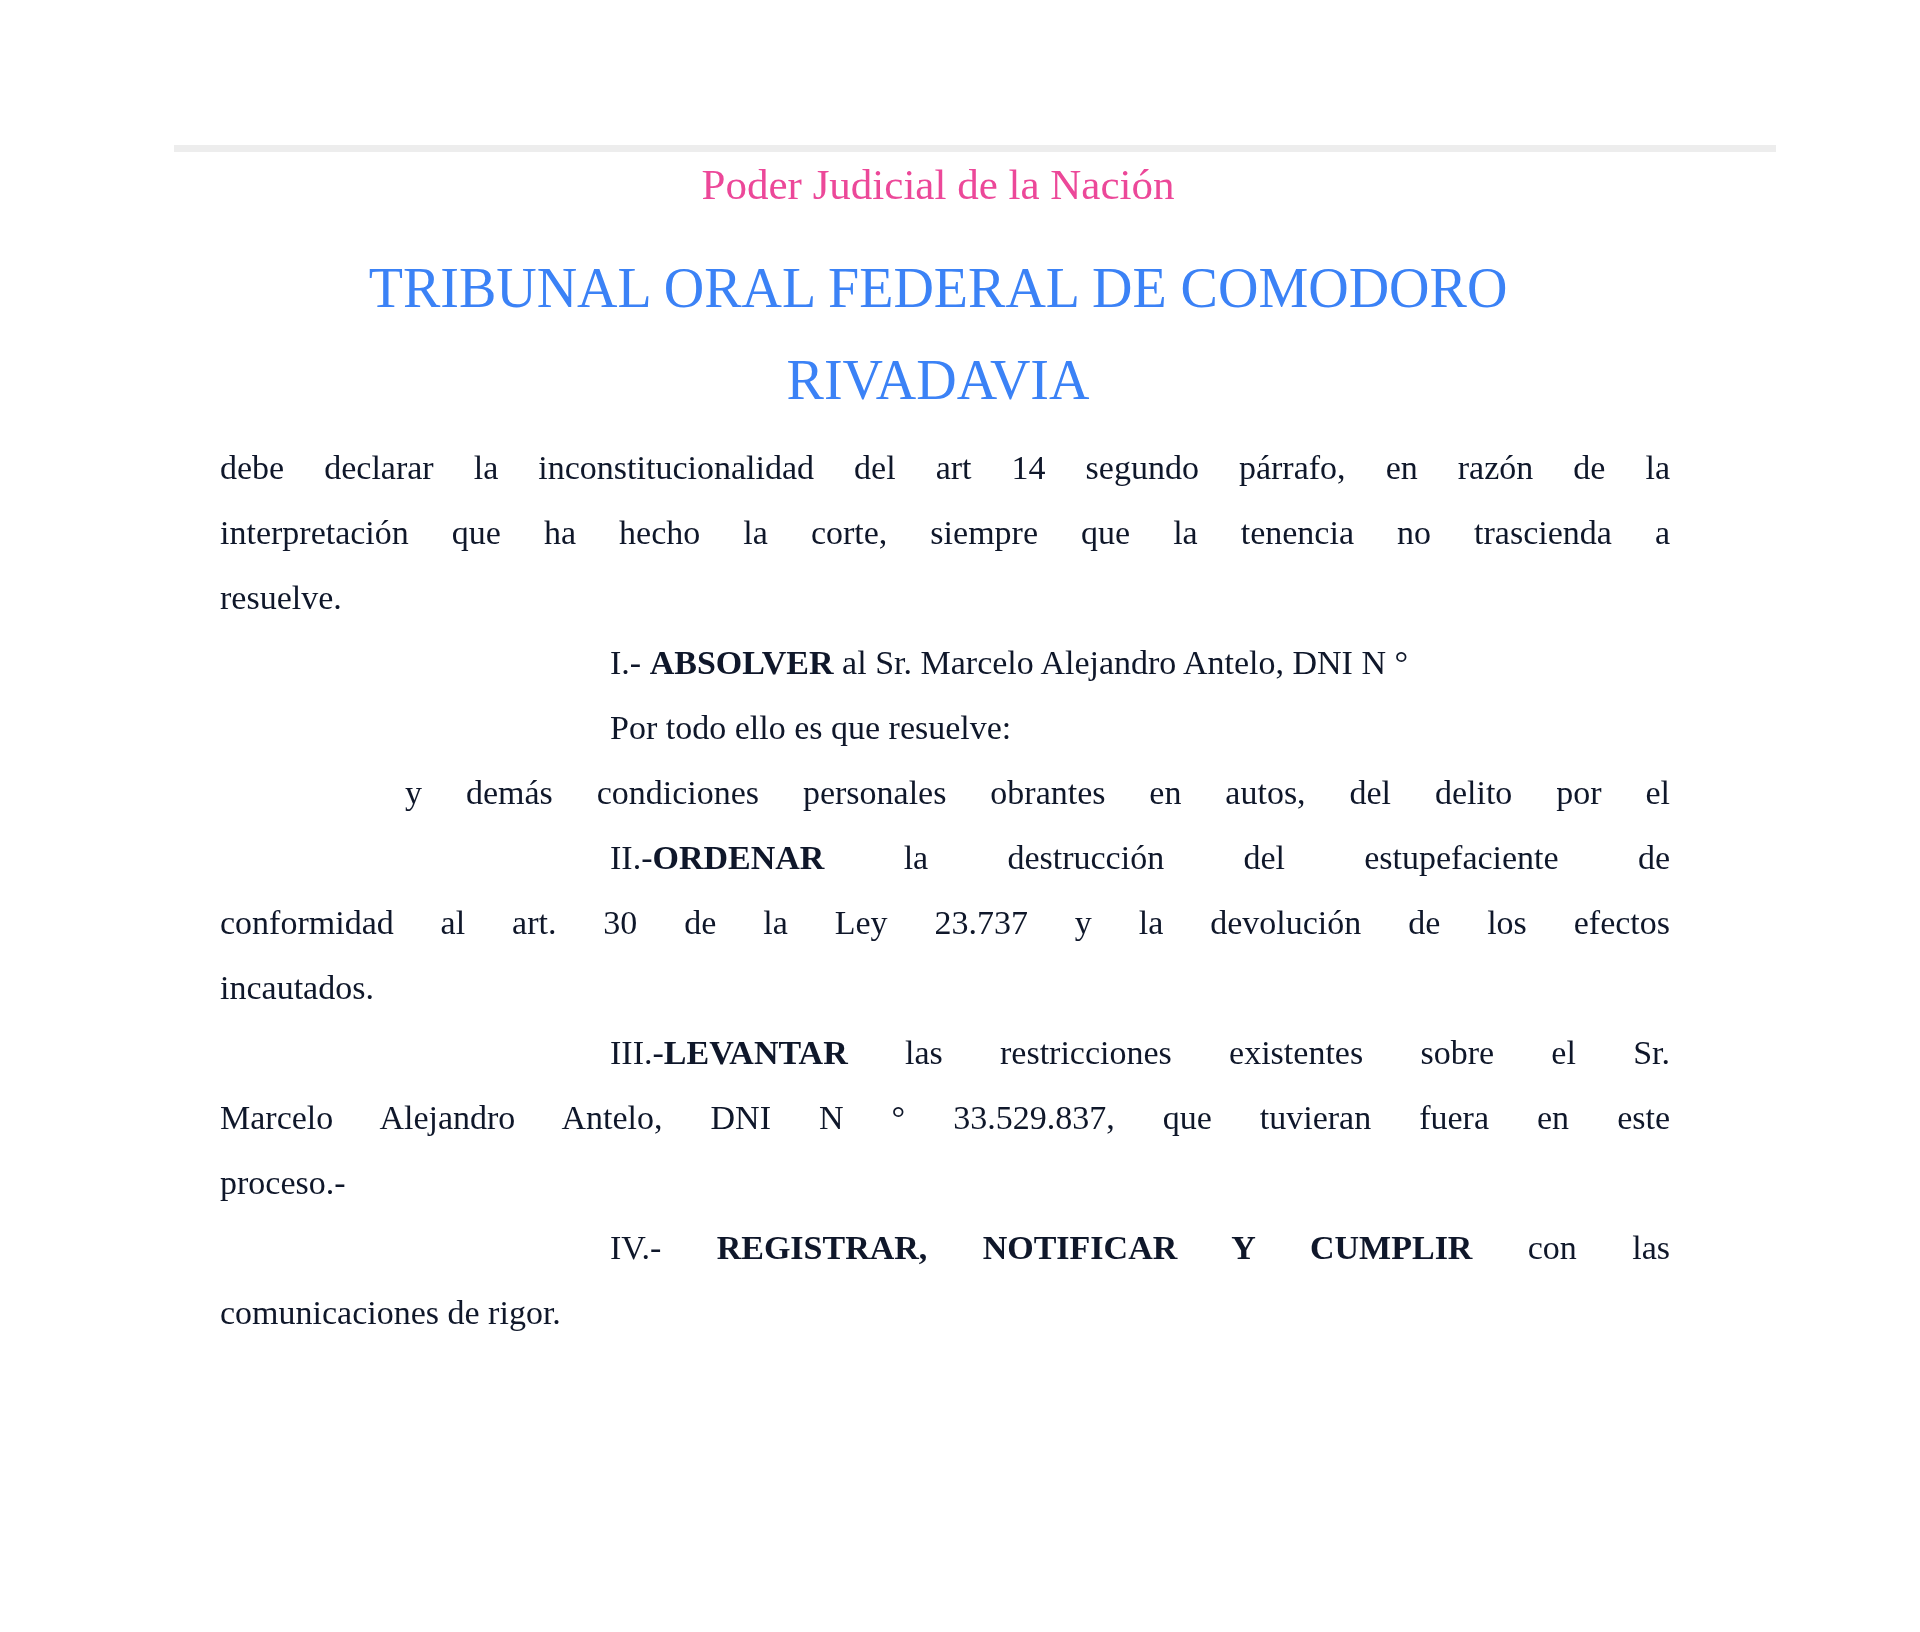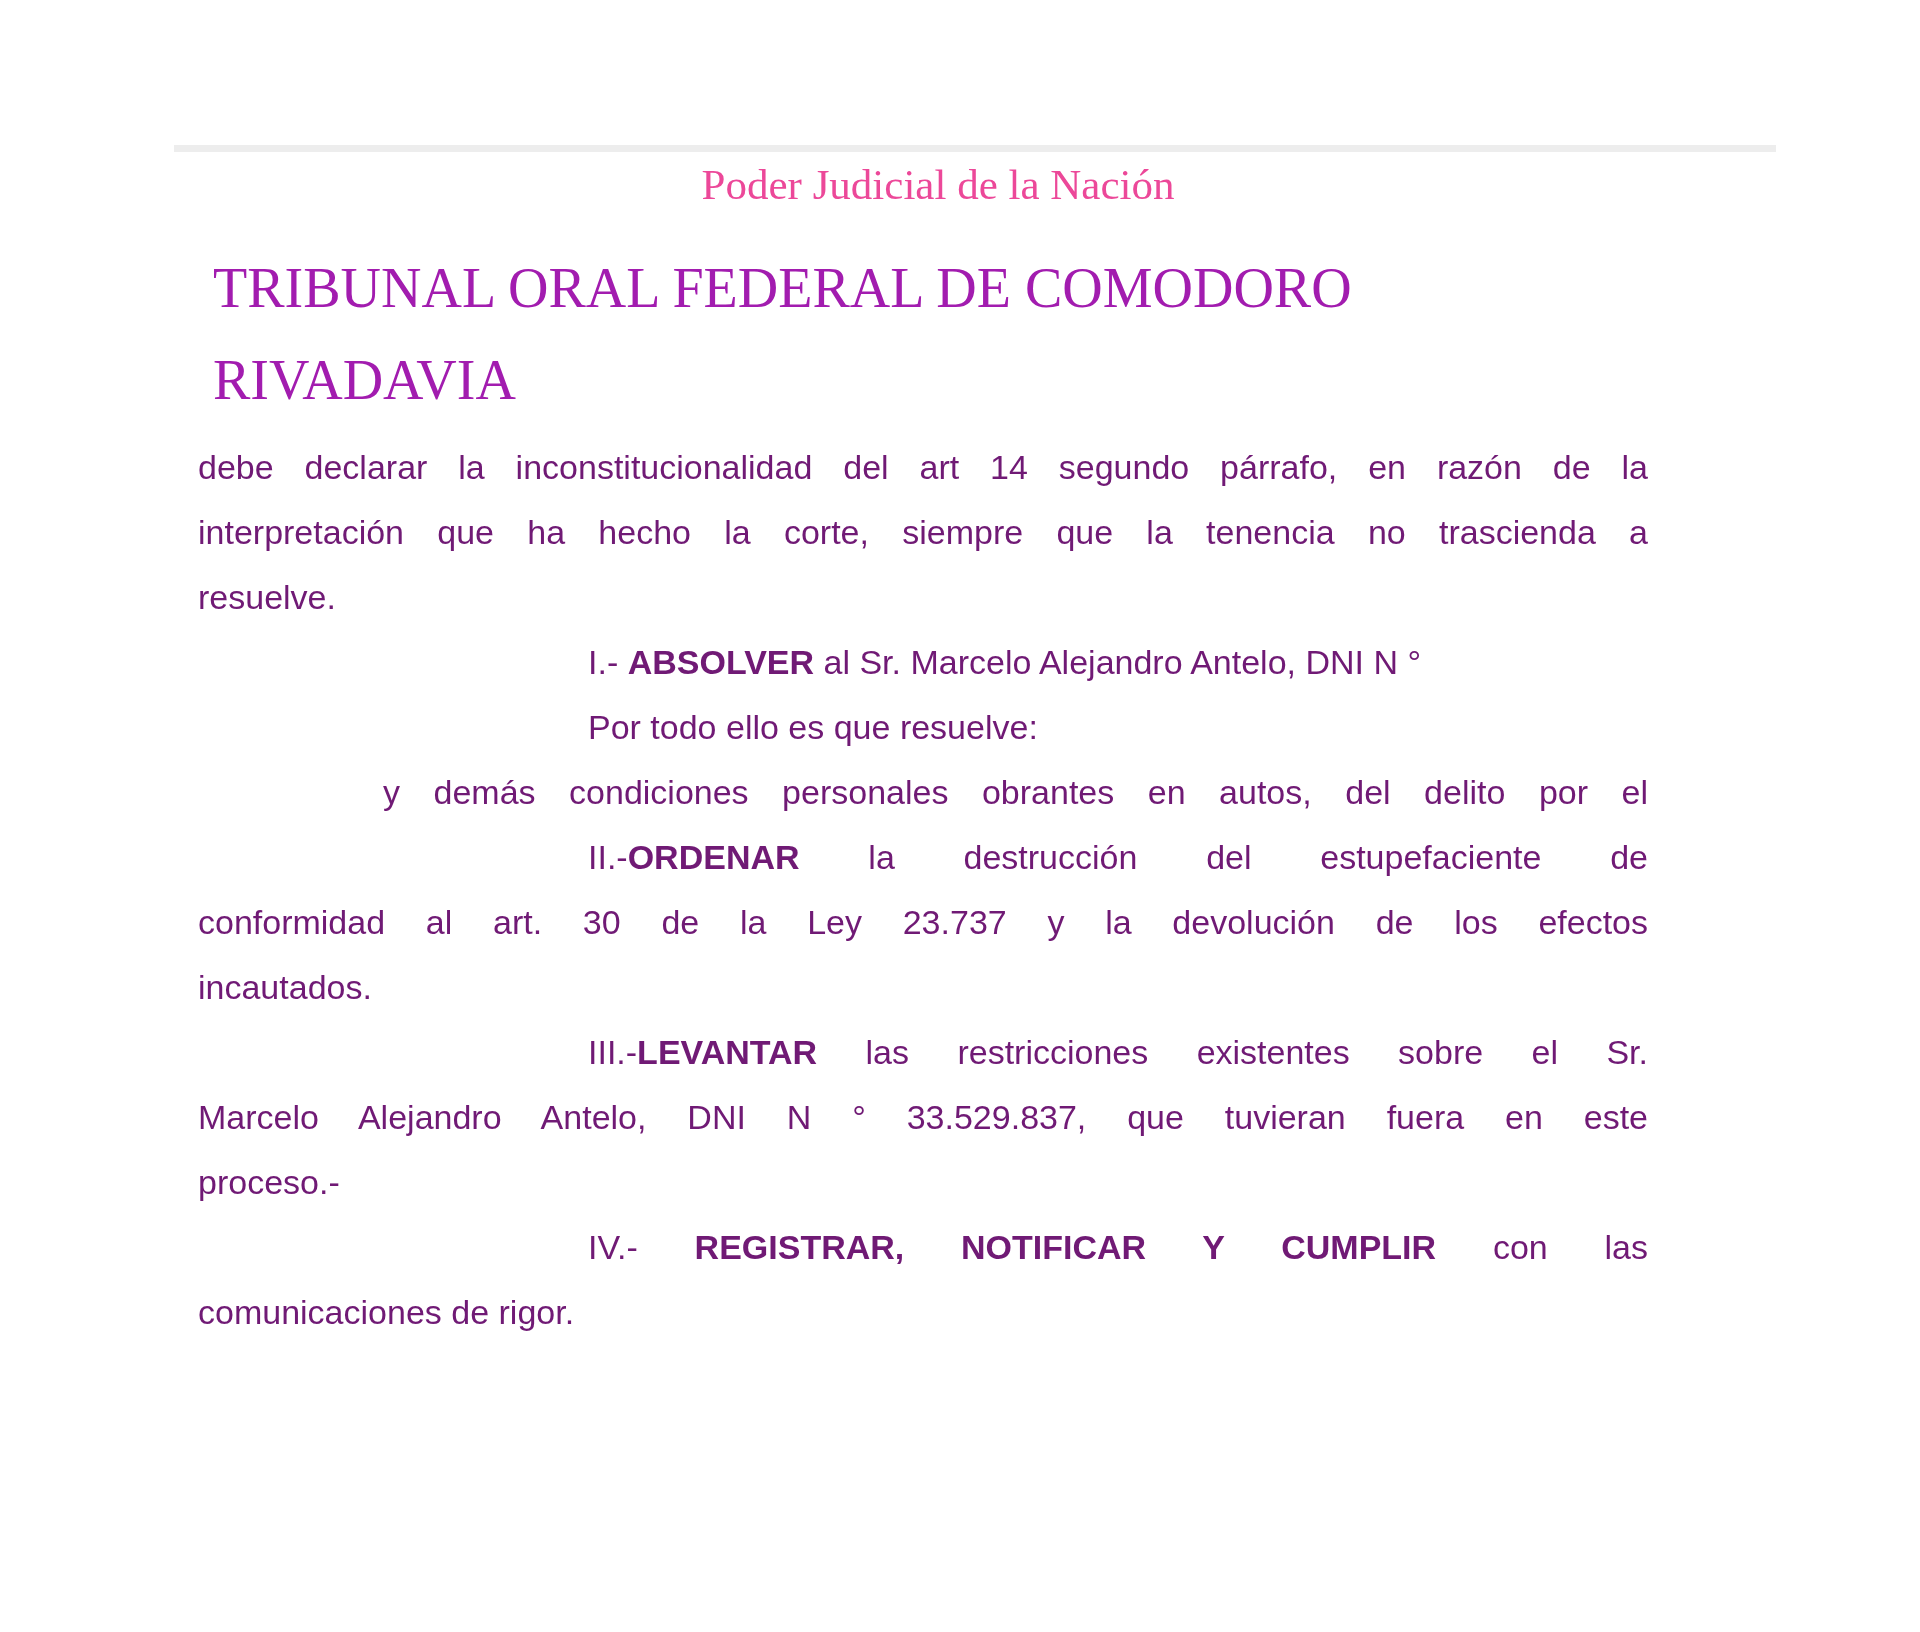--- a/index.html
+++ b/index.html
@@ -32,33 +32,34 @@
     font-family: "Liberation Serif", serif;
     font-size: 43px;
     line-height: 50px;
     color: #ec4899;
   }
   .doc-title {
     position: absolute;
     left: 213px;
     top: 242px;
     width: 1450px;
+    text-align: center;
     font-family: "Liberation Serif", serif;
     font-size: 56px;
     line-height: 92px;
-    color: #a21caf;
+    color: #3b82f6;
   }
   .doc-body {
     position: absolute;
-    left: 198px;
+    left: 220px;
     top: 435px;
     width: 1450px;
-    font-family: Liberation Sans, sans-serif;
+    font-family: Liberation Serif, serif;
     font-size: 34px;
-    color: #701a75;
+    color: #0f172a;
   }
   .line {
     box-sizing: border-box;
     width: 100%;
     height: 65px;
     line-height: 65px;
     text-align: left;
     white-space: normal;
     overflow: hidden;
   }

